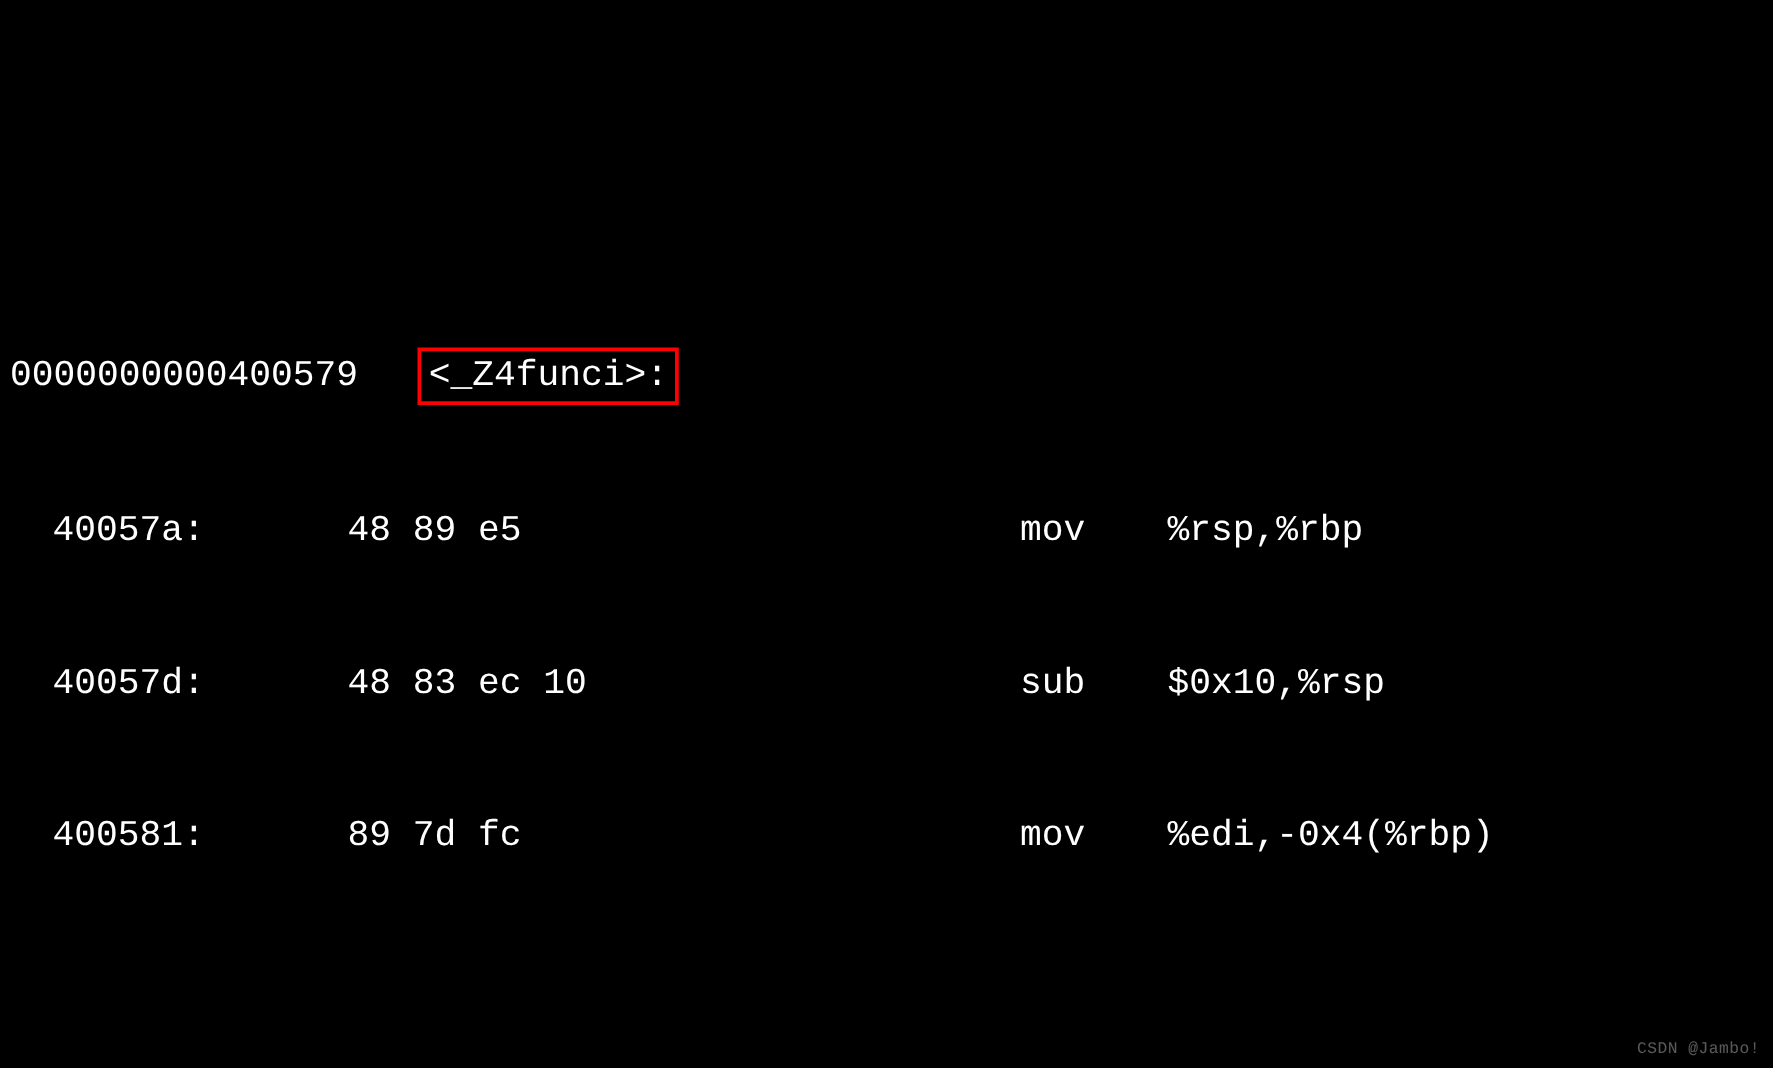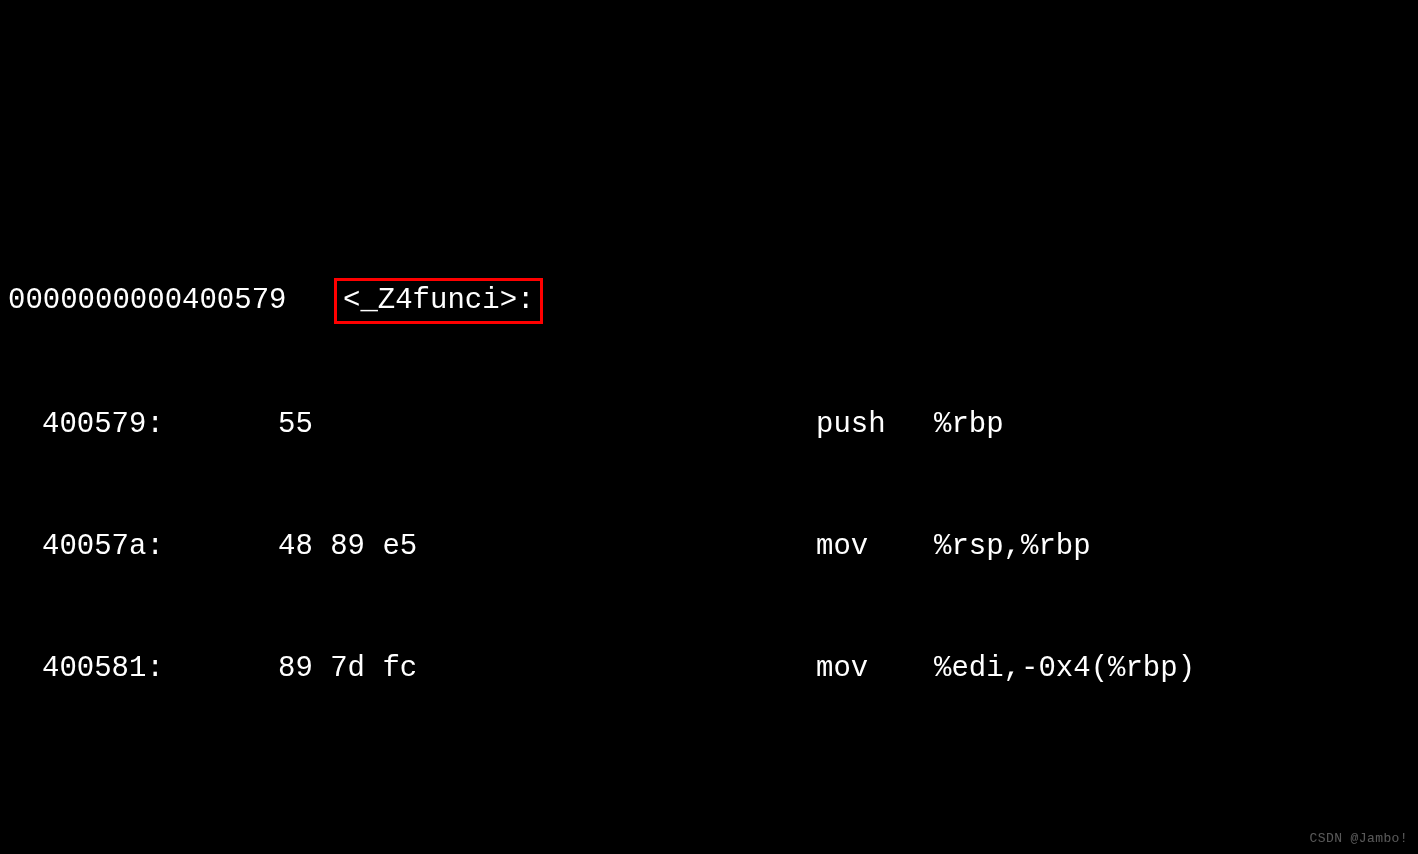--- a/index.html
+++ b/index.html
@@ -40,22 +40,22 @@
       letter-spacing: 0.4px;
     }
   </style>
 </head>
 <body>
 
 
 
 <div>
   <div class="row"><span class="func-hdr-addr">0000000000400579 </span><span class="func-hdr-sym boxed">&lt;_Z4funci&gt;:</span></div>
-  <div class="row"><span class="col-addr indent">400579:</span><span class="col-bytes">55</span><span class="col-mnem">push</span><span class="col-ops">%rbp</span></div>
   <div class="row"><span class="col-addr indent">40057a:</span><span class="col-bytes">48 89 e5</span><span class="col-mnem">mov</span><span class="col-ops">%rsp,%rbp</span></div>
+  <div class="row"><span class="col-addr indent">40057d:</span><span class="col-bytes">48 83 ec 10</span><span class="col-mnem">sub</span><span class="col-ops">$0x10,%rsp</span></div>
   <div class="row"><span class="col-addr indent">400581:</span><span class="col-bytes">89 7d fc</span><span class="col-mnem">mov</span><span class="col-ops">%edi,-0x4(%rbp)</span></div>
   
   
   
   
 </div>
 
 
 
 

